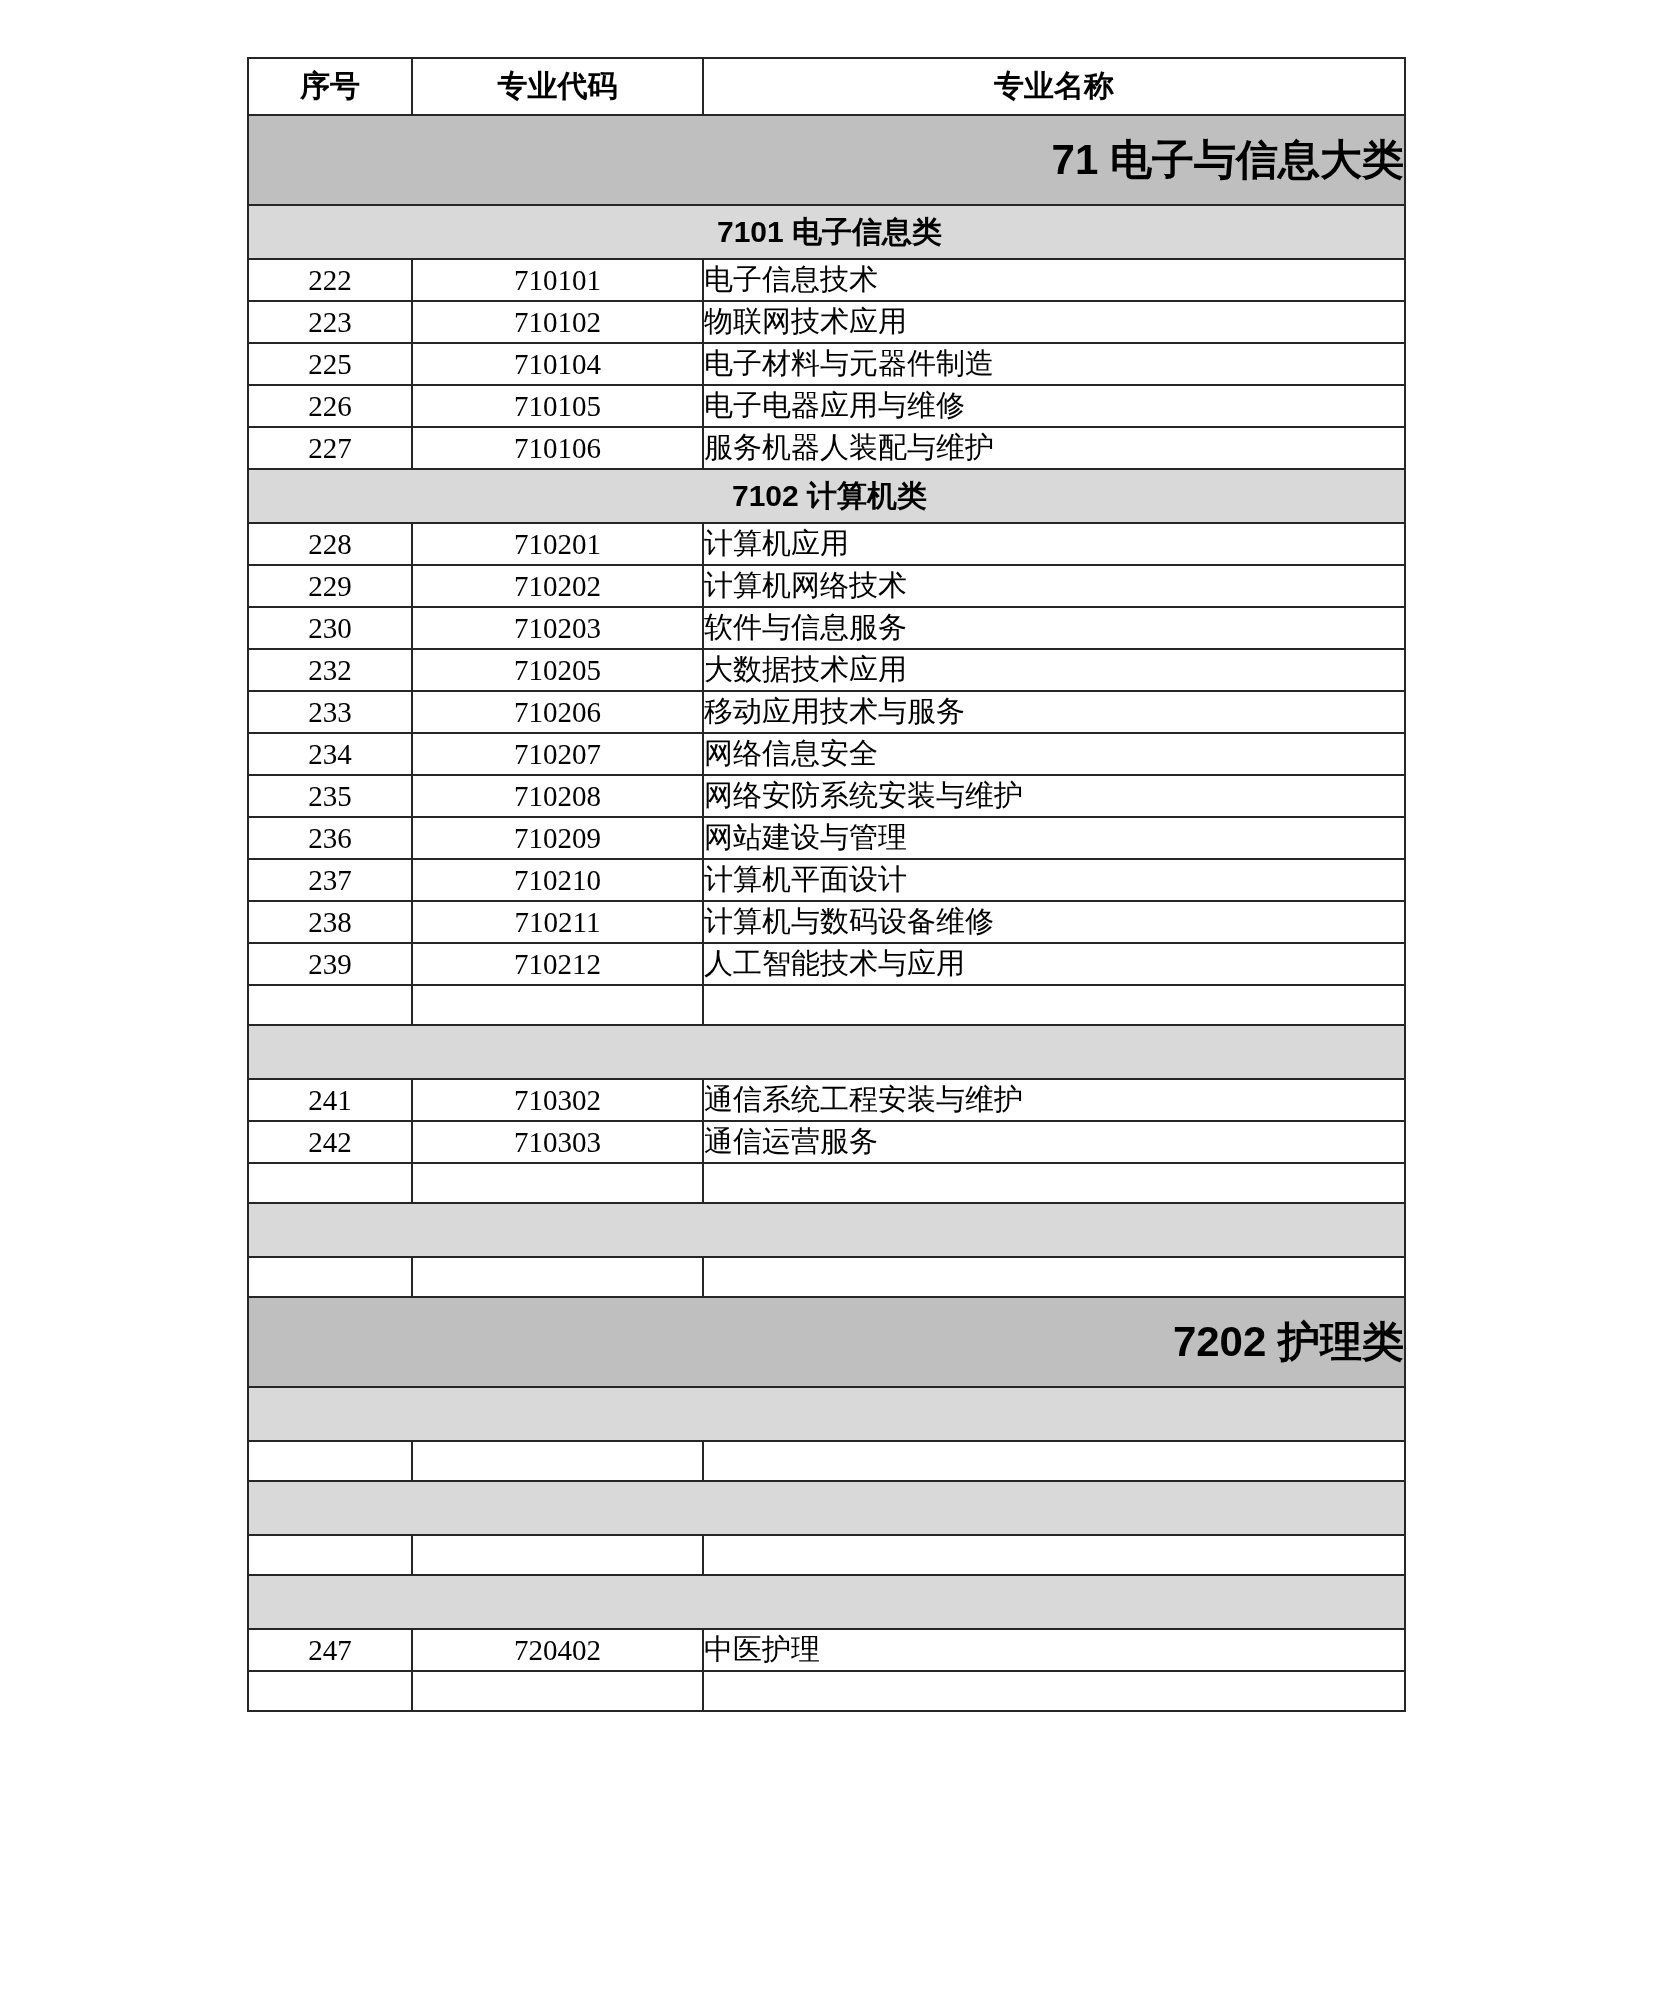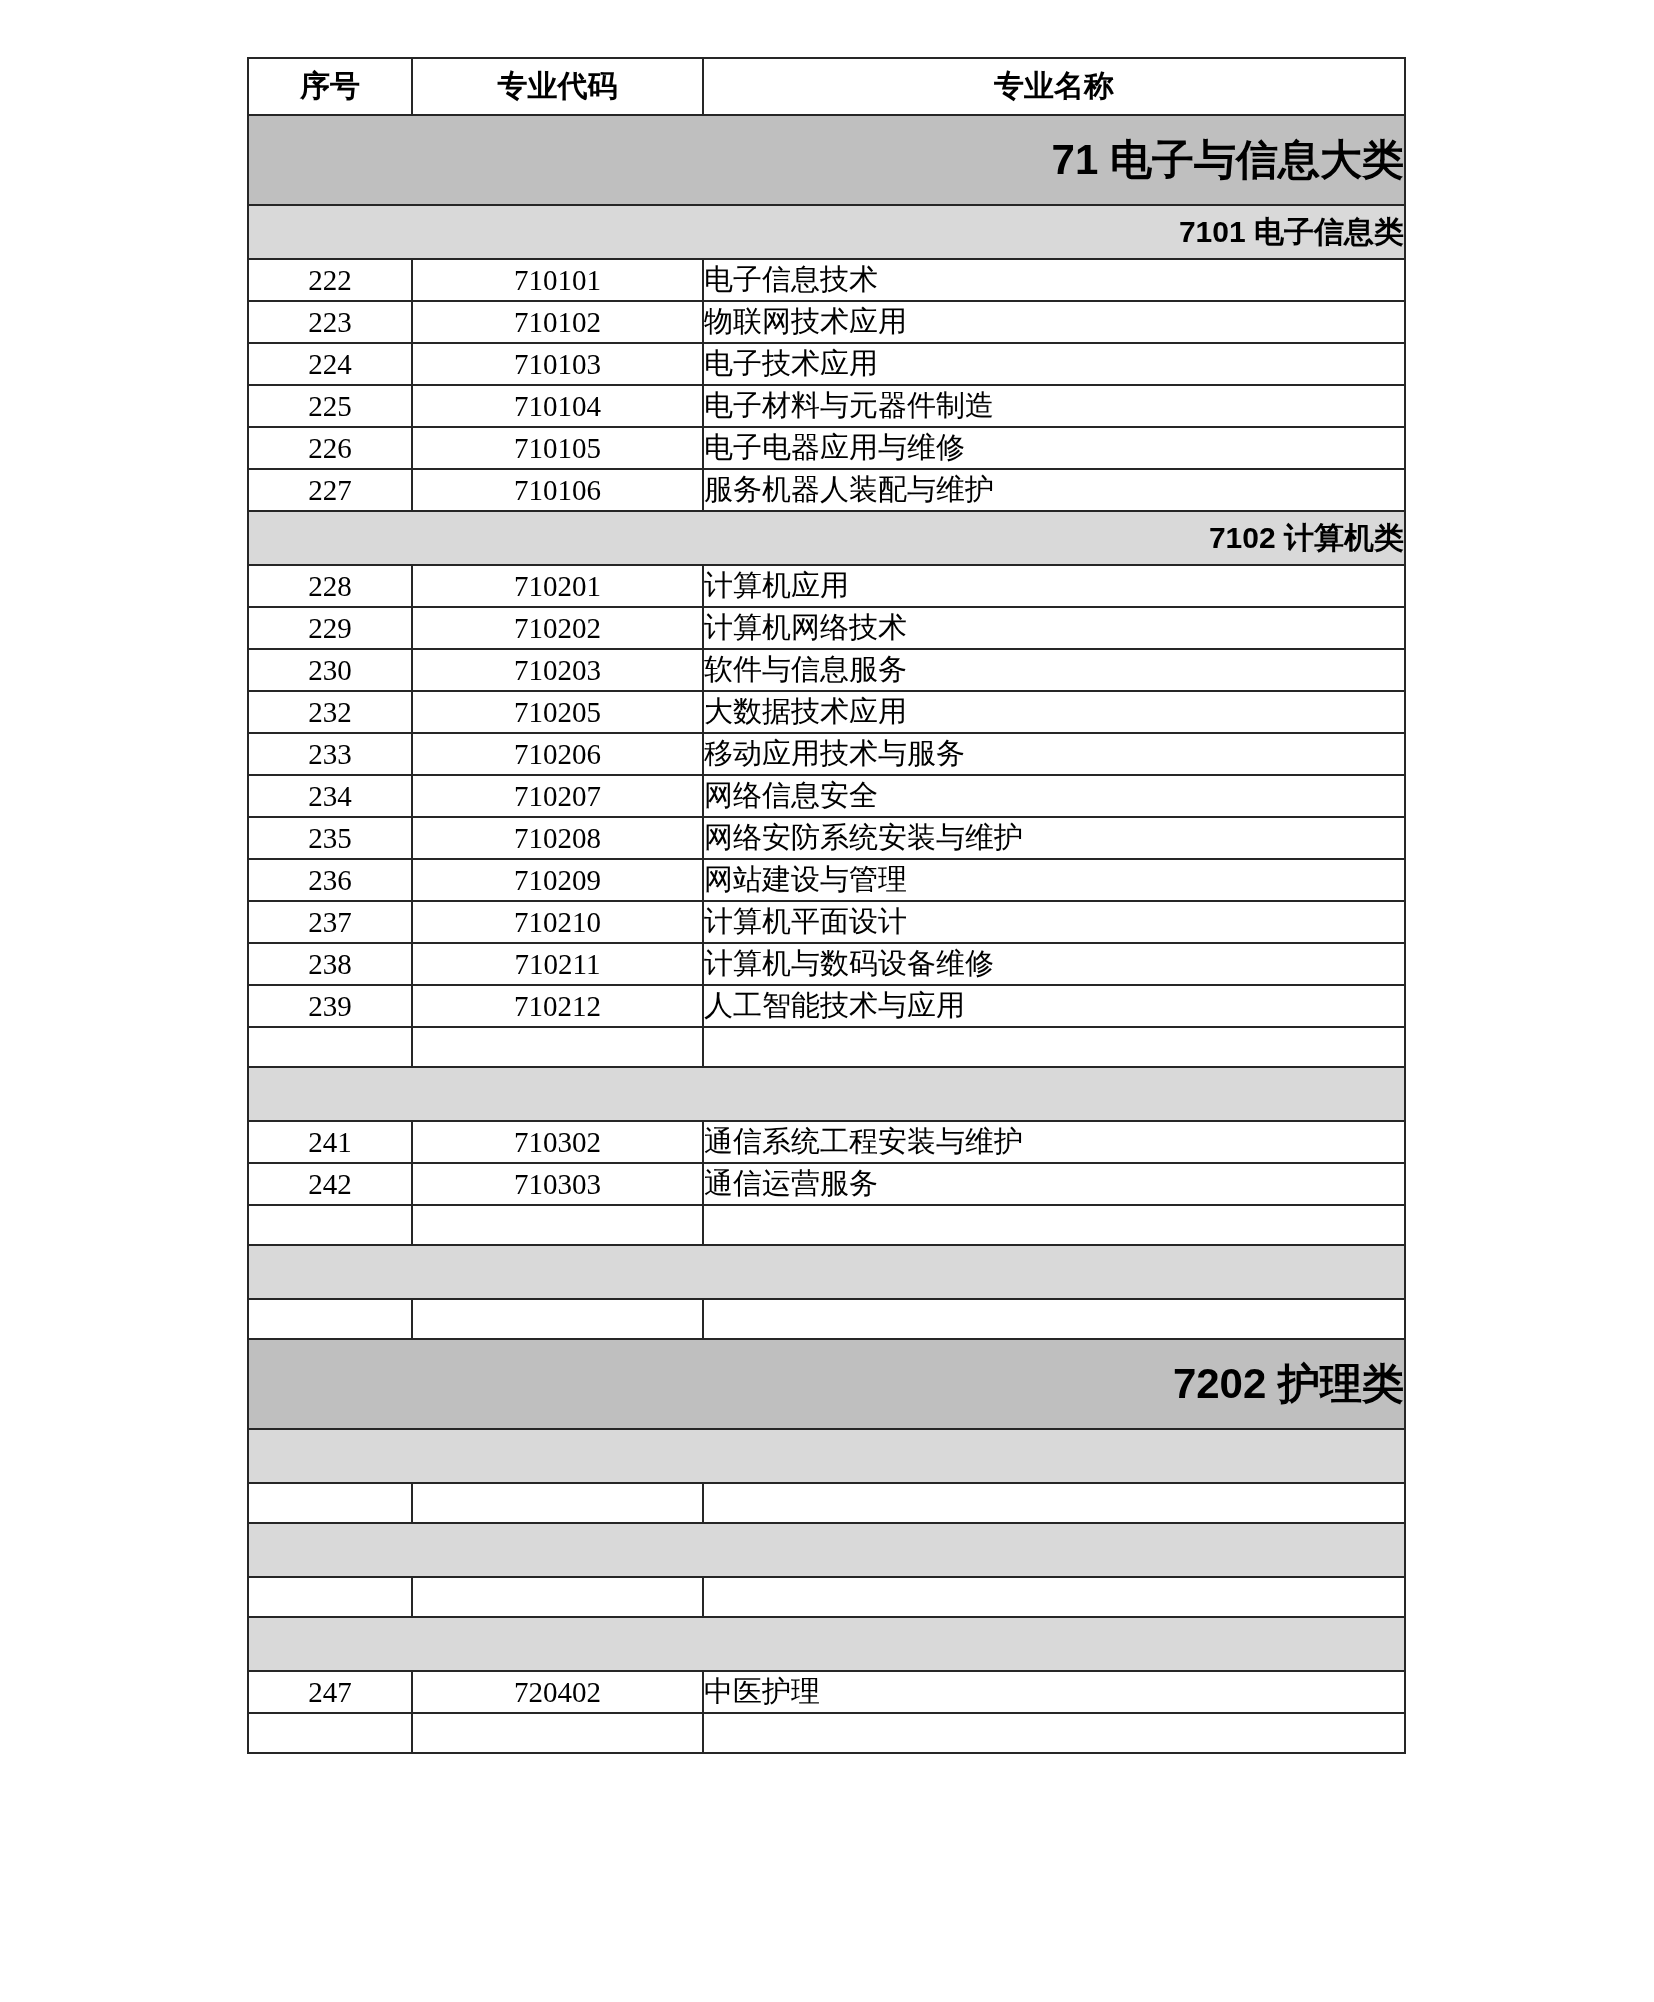--- a/index.html
+++ b/index.html
@@ -43,21 +43,21 @@
     font-size:42px;
     text-align:right;
     padding-left:6px;
     font-family:"Liberation Sans", sans-serif;
   }
   tr.row-group{height:54px;}
   tr.row-group td{
     background:#d9d9d9;
     font-weight:bold;
     font-size:30px;
-    text-align:right;
+    text-align:center;
     padding-left:6px;
     font-family:"Liberation Sans", sans-serif;
   }
   tr.row-data{height:40px;}
   tr.row-data td{
     background:#ffffff;
     font-size:29px;
     font-family:"Liberation Serif","DejaVu Serif", serif;
   }
   td.cell-num, td.cell-code{text-align:center;}
@@ -91,25 +91,20 @@
         <td class="cell-num">222</td>
         <td class="cell-code">710101</td>
         <td class="cell-name">电子信息技术</td>
       </tr>
       <tr class="row-data">
         <td class="cell-num">223</td>
         <td class="cell-code">710102</td>
         <td class="cell-name">物联网技术应用</td>
       </tr>
       <tr class="row-data">
-        <td class="cell-num">224</td>
-        <td class="cell-code">710103</td>
-        <td class="cell-name">电子技术应用</td>
-      </tr>
-      <tr class="row-data">
         <td class="cell-num">225</td>
         <td class="cell-code">710104</td>
         <td class="cell-name">电子材料与元器件制造</td>
       </tr>
       <tr class="row-data">
         <td class="cell-num">226</td>
         <td class="cell-code">710105</td>
         <td class="cell-name">电子电器应用与维修</td>
       </tr>
       <tr class="row-data">

